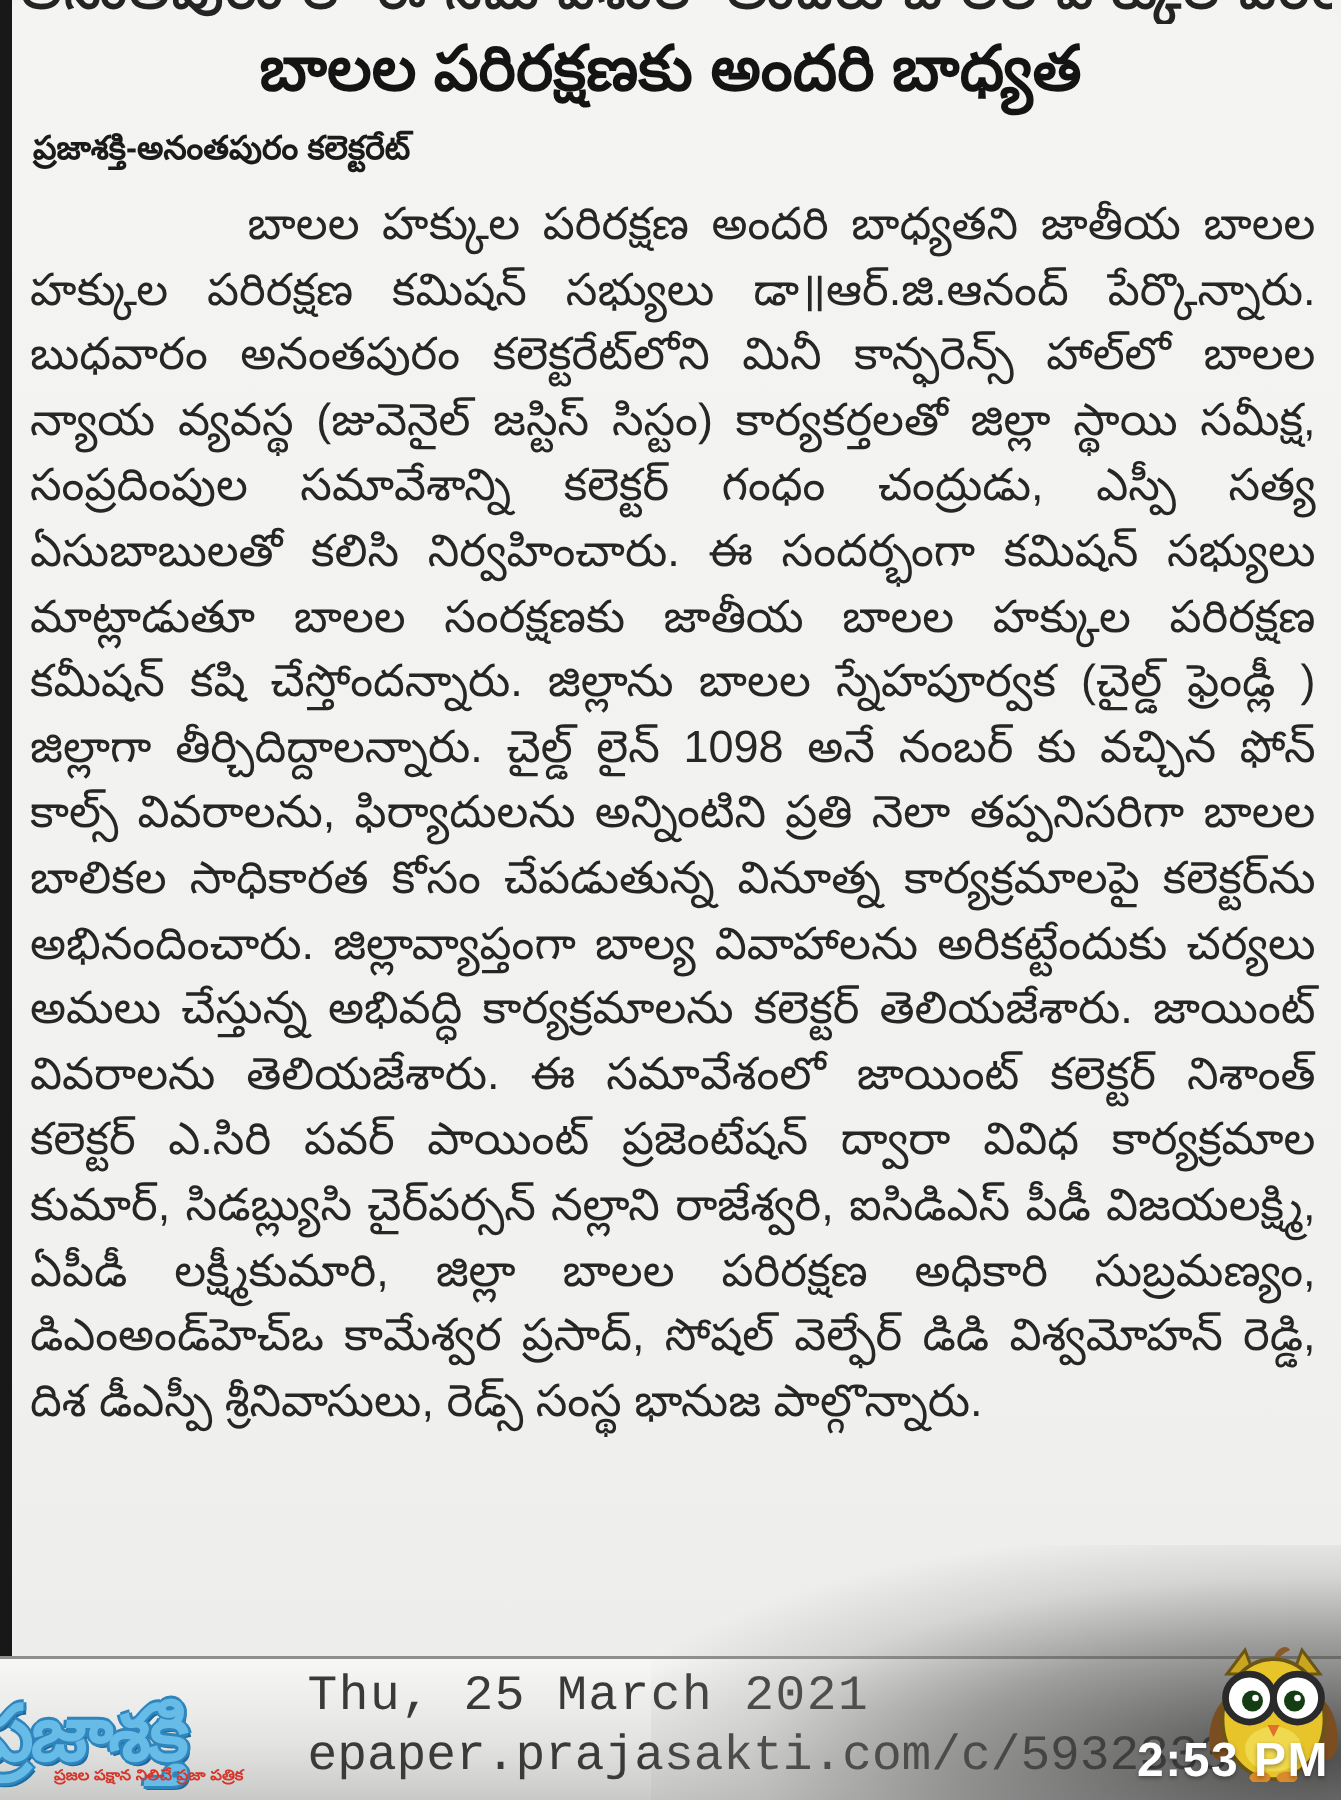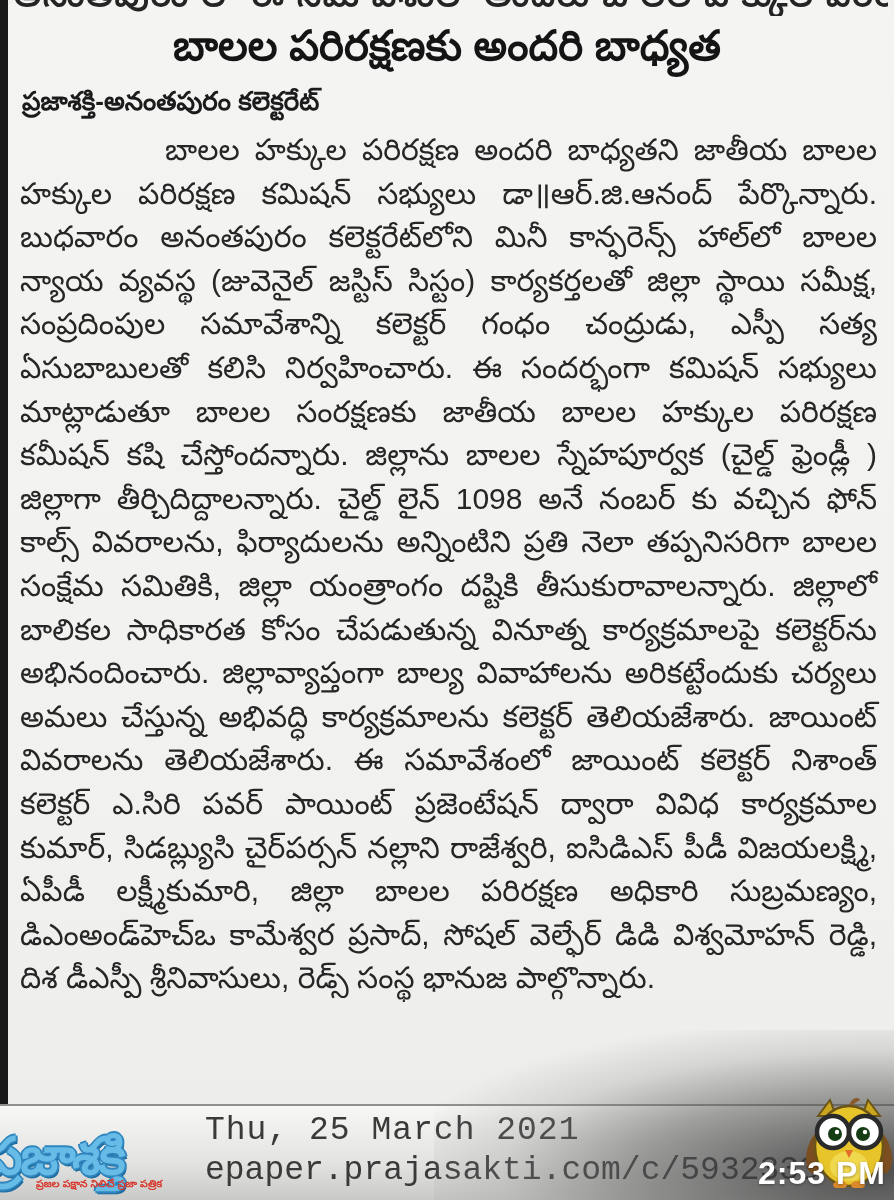--- a/index.html
+++ b/index.html
@@ -29,21 +29,21 @@
     margin-top:-26px;white-space:nowrap;letter-spacing:2px;
     filter:blur(.4px);
   }
   .headline{
     position:absolute;top:20px;left:30px;right:30px;
     text-align:center;font-weight:bold;font-size:42px;line-height:1.25;
     color:#141414;letter-spacing:0px;
   }
   .byline{
     position:absolute;top:86px;left:22px;right:30px;
-    font-weight:bold;font-size:26px;color:#1b1b1b;
+    font-weight:bold;font-size:22px;color:#1b1b1b;
   }
   .body-block{
     position:absolute;top:128px;left:20px;right:17px;
   }
   .bodyline{
     height:43.6px;font-size:30px;line-height:43.6px;color:#262626;
     text-align:justify;text-align-last:justify;white-space:nowrap;
     overflow:visible;
   }
   .bodyline:first-child{text-indent:145px;}
@@ -114,21 +114,20 @@
       <div class="bodyline">బాలల హక్కుల పరిరక్షణ అందరి బాధ్యతని జాతీయ బాలల</div>
       <div class="bodyline">హక్కుల పరిరక్షణ కమిషన్ సభ్యులు డా॥ఆర్.జి.ఆనంద్ పేర్కొన్నారు.</div>
       <div class="bodyline">బుధవారం అనంతపురం కలెక్టరేట్‌లోని మినీ కాన్ఫరెన్స్ హాల్‌లో బాలల</div>
       <div class="bodyline">న్యాయ వ్యవస్థ (జువెనైల్ జస్టిస్ సిస్టం) కార్యకర్తలతో జిల్లా స్థాయి సమీక్ష,</div>
       <div class="bodyline">సంప్రదింపుల సమావేశాన్ని కలెక్టర్ గంధం చంద్రుడు, ఎస్పీ సత్య</div>
       <div class="bodyline">ఏసుబాబులతో కలిసి నిర్వహించారు. ఈ సందర్భంగా కమిషన్ సభ్యులు</div>
       <div class="bodyline">మాట్లాడుతూ బాలల సంరక్షణకు జాతీయ బాలల హక్కుల పరిరక్షణ</div>
       <div class="bodyline">కమీషన్ కషి చేస్తోందన్నారు. జిల్లాను బాలల స్నేహపూర్వక (చైల్డ్ ఫ్రెండ్లీ )</div>
       <div class="bodyline">జిల్లాగా తీర్చిదిద్దాలన్నారు. చైల్డ్ లైన్ 1098 అనే నంబర్ కు వచ్చిన ఫోన్</div>
       <div class="bodyline">కాల్స్ వివరాలను, ఫిర్యాదులను అన్నింటిని ప్రతి నెలా తప్పనిసరిగా బాలల</div>
-      <div class="bodyline">సంక్షేమ సమితికి, జిల్లా యంత్రాంగం దష్టికి తీసుకురావాలన్నారు. జిల్లాలో</div>
       <div class="bodyline">బాలికల సాధికారత కోసం చేపడుతున్న వినూత్న కార్యక్రమాలపై కలెక్టర్‌ను</div>
       <div class="bodyline">అభినందించారు. జిల్లావ్యాప్తంగా బాల్య వివాహాలను అరికట్టేందుకు చర్యలు</div>
       <div class="bodyline">అమలు చేస్తున్న అభివద్ధి కార్యక్రమాలను కలెక్టర్ తెలియజేశారు. జాయింట్</div>
       <div class="bodyline">వివరాలను తెలియజేశారు. ఈ సమావేశంలో జాయింట్ కలెక్టర్ నిశాంత్</div>
       <div class="bodyline">కలెక్టర్ ఎ.సిరి పవర్ పాయింట్ ప్రజెంటేషన్ ద్వారా వివిధ కార్యక్రమాల</div>
       <div class="bodyline">కుమార్, సిడబ్ల్యుసి చైర్‌పర్సన్ నల్లాని రాజేశ్వరి, ఐసిడిఎస్ పీడీ విజయలక్ష్మి,</div>
       <div class="bodyline">ఏపీడీ లక్ష్మీకుమారి, జిల్లా బాలల పరిరక్షణ అధికారి సుబ్రమణ్యం,</div>
       <div class="bodyline">డిఎంఅండ్‌హెచ్‌ఒ కామేశ్వర ప్రసాద్, సోషల్ వెల్ఫేర్ డిడి విశ్వమోహన్ రెడ్డి,</div>
       <div class="bodyline">దిశ డీఎస్పీ శ్రీనివాసులు, రెడ్స్ సంస్థ భానుజ పాల్గొన్నారు.</div>
     </div>

